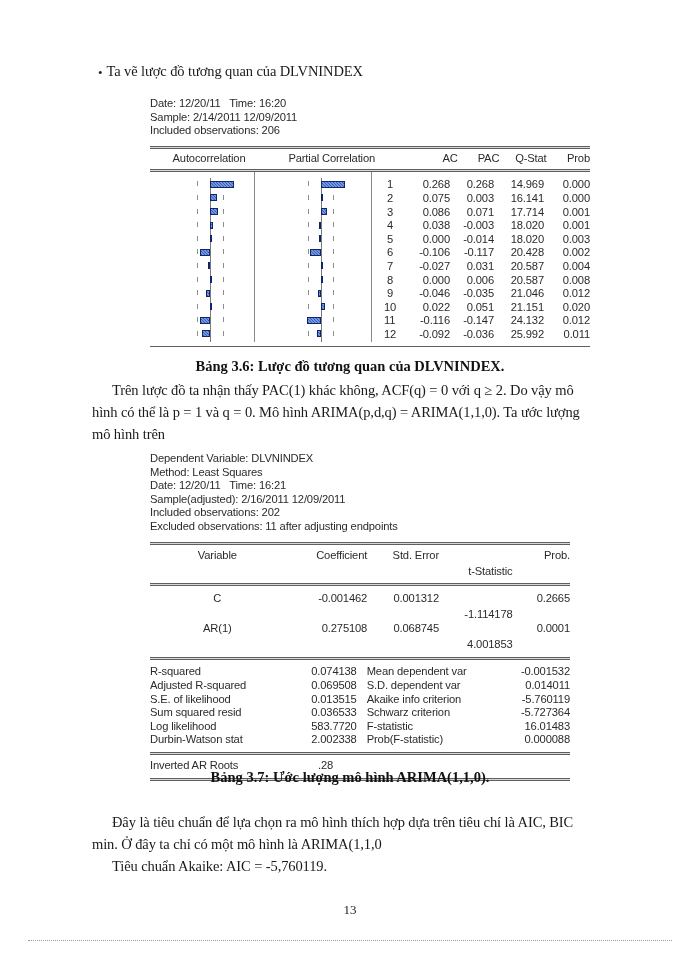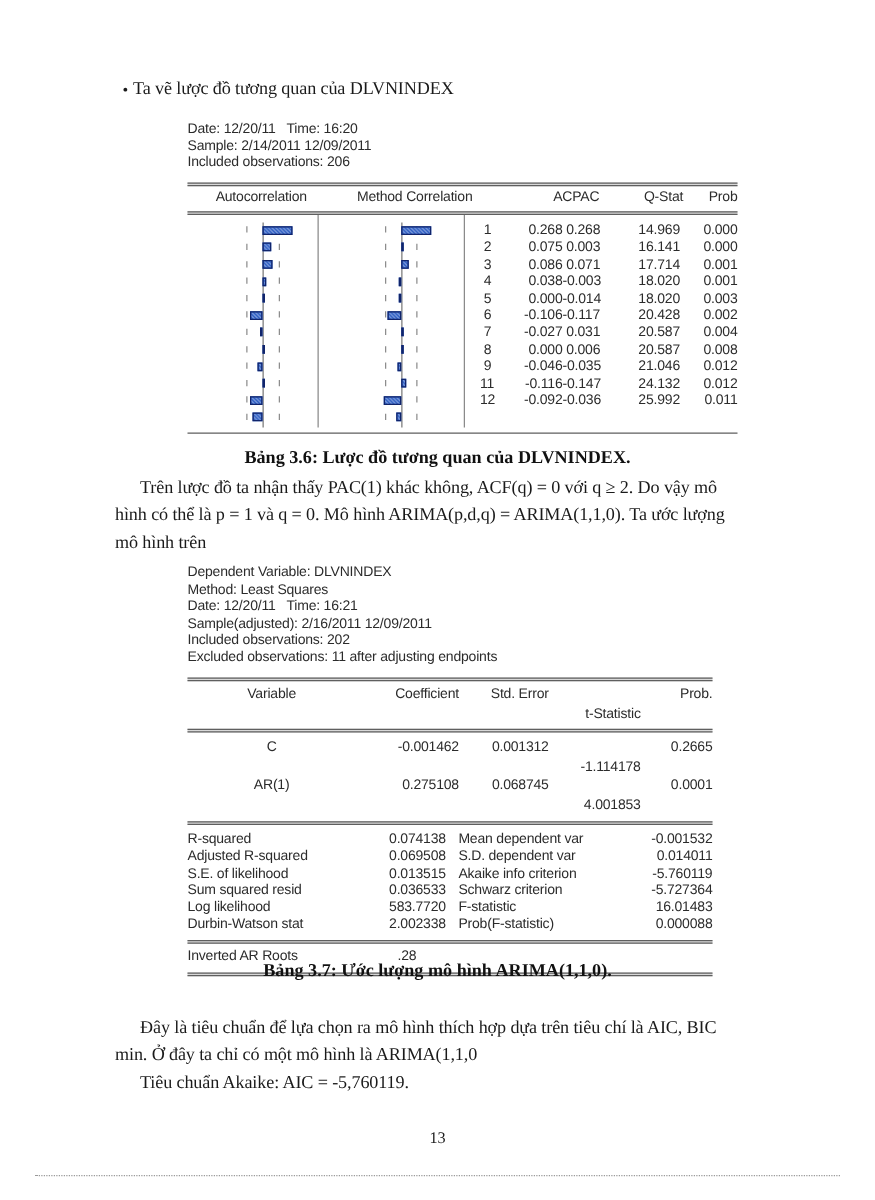--- a/index.html
+++ b/index.html
@@ -96,21 +96,21 @@
   }
   #correlogram .hdr {
     display: flex;
     align-items: baseline;
     padding: 3px 0 4px 0;
   }
   .col-ac-title { width: 125px; text-align: center; }
   .col-pac-title { width: 135px; text-align: center; }
   .num-head { width: 22px; }
   .n-ac  { width: 44px; text-align: right; }
-  .n-pac { width: 44px; }
+  .n-pac { width: 44px; text-align: right; }
   .n-q   { width: 50px; text-align: right; }
   .n-p   { width: 46px; text-align: right; }
 
   .corr-body { display: flex; padding-top: 6px; }
   .plotcol { position: relative; }
   .plot-ac  { width: 125px; }
   .plot-pac { width: 135px; }
   .numcol { padding-left: 8px; }
   .numrow { display: flex; white-space: pre; }
   .numrow > span { display: inline-block; }
@@ -177,21 +177,21 @@
 
   <div class="ev" id="correlogram">
     <div class="ev-head-line">Date: 12/20/11   Time: 16:20</div>
     <div class="ev-head-line">Sample: 2/14/2011 12/09/2011</div>
     <div class="ev-head-line">Included observations: 206</div>
 
     <div class="ev-rule-double" style="margin-top:8px;"></div>
 
     <div class="hdr">
       <span class="col-ac-title">Autocorrelation</span>
-      <span class="col-pac-title">Method Correlation</span>
+      <span class="col-pac-title">Partial Correlation</span>
       <span class="num-head"></span>
       <span class="n-ac">AC</span>
       <span class="n-pac">PAC</span>
       <span class="n-q">Q-Stat</span>
       <span class="n-p">Prob</span>
     </div>
 
     <div class="ev-rule-double"></div>
 
     <div class="corr-body">
@@ -278,20 +278,21 @@
       <div class="numcol" id="corr-numbers">
           <div class="numrow"><span class="num-head"> 1</span><span class="n-ac"> 0.268</span><span class="n-pac"> 0.268</span><span class="n-q">14.969</span><span class="n-p">0.000</span></div>
           <div class="numrow"><span class="num-head"> 2</span><span class="n-ac"> 0.075</span><span class="n-pac"> 0.003</span><span class="n-q">16.141</span><span class="n-p">0.000</span></div>
           <div class="numrow"><span class="num-head"> 3</span><span class="n-ac"> 0.086</span><span class="n-pac"> 0.071</span><span class="n-q">17.714</span><span class="n-p">0.001</span></div>
           <div class="numrow"><span class="num-head"> 4</span><span class="n-ac"> 0.038</span><span class="n-pac">-0.003</span><span class="n-q">18.020</span><span class="n-p">0.001</span></div>
           <div class="numrow"><span class="num-head"> 5</span><span class="n-ac"> 0.000</span><span class="n-pac">-0.014</span><span class="n-q">18.020</span><span class="n-p">0.003</span></div>
           <div class="numrow"><span class="num-head"> 6</span><span class="n-ac">-0.106</span><span class="n-pac">-0.117</span><span class="n-q">20.428</span><span class="n-p">0.002</span></div>
           <div class="numrow"><span class="num-head"> 7</span><span class="n-ac">-0.027</span><span class="n-pac"> 0.031</span><span class="n-q">20.587</span><span class="n-p">0.004</span></div>
           <div class="numrow"><span class="num-head"> 8</span><span class="n-ac"> 0.000</span><span class="n-pac"> 0.006</span><span class="n-q">20.587</span><span class="n-p">0.008</span></div>
           <div class="numrow"><span class="num-head"> 9</span><span class="n-ac">-0.046</span><span class="n-pac">-0.035</span><span class="n-q">21.046</span><span class="n-p">0.012</span></div>
+          <div class="numrow"><span class="num-head">10</span><span class="n-ac"> 0.022</span><span class="n-pac"> 0.051</span><span class="n-q">21.151</span><span class="n-p">0.020</span></div>
           <div class="numrow"><span class="num-head">11</span><span class="n-ac">-0.116</span><span class="n-pac">-0.147</span><span class="n-q">24.132</span><span class="n-p">0.012</span></div>
           <div class="numrow"><span class="num-head">12</span><span class="n-ac">-0.092</span><span class="n-pac">-0.036</span><span class="n-q">25.992</span><span class="n-p">0.011</span></div>
         </div>
     </div>
 
     <div class="ev-rule-single" style="margin-top:4px;"></div>
   </div>
 
   <div class="caption" style="top:358px;">Bảng 3.6: Lược đồ tương quan của DLVNINDEX.</div>
 

